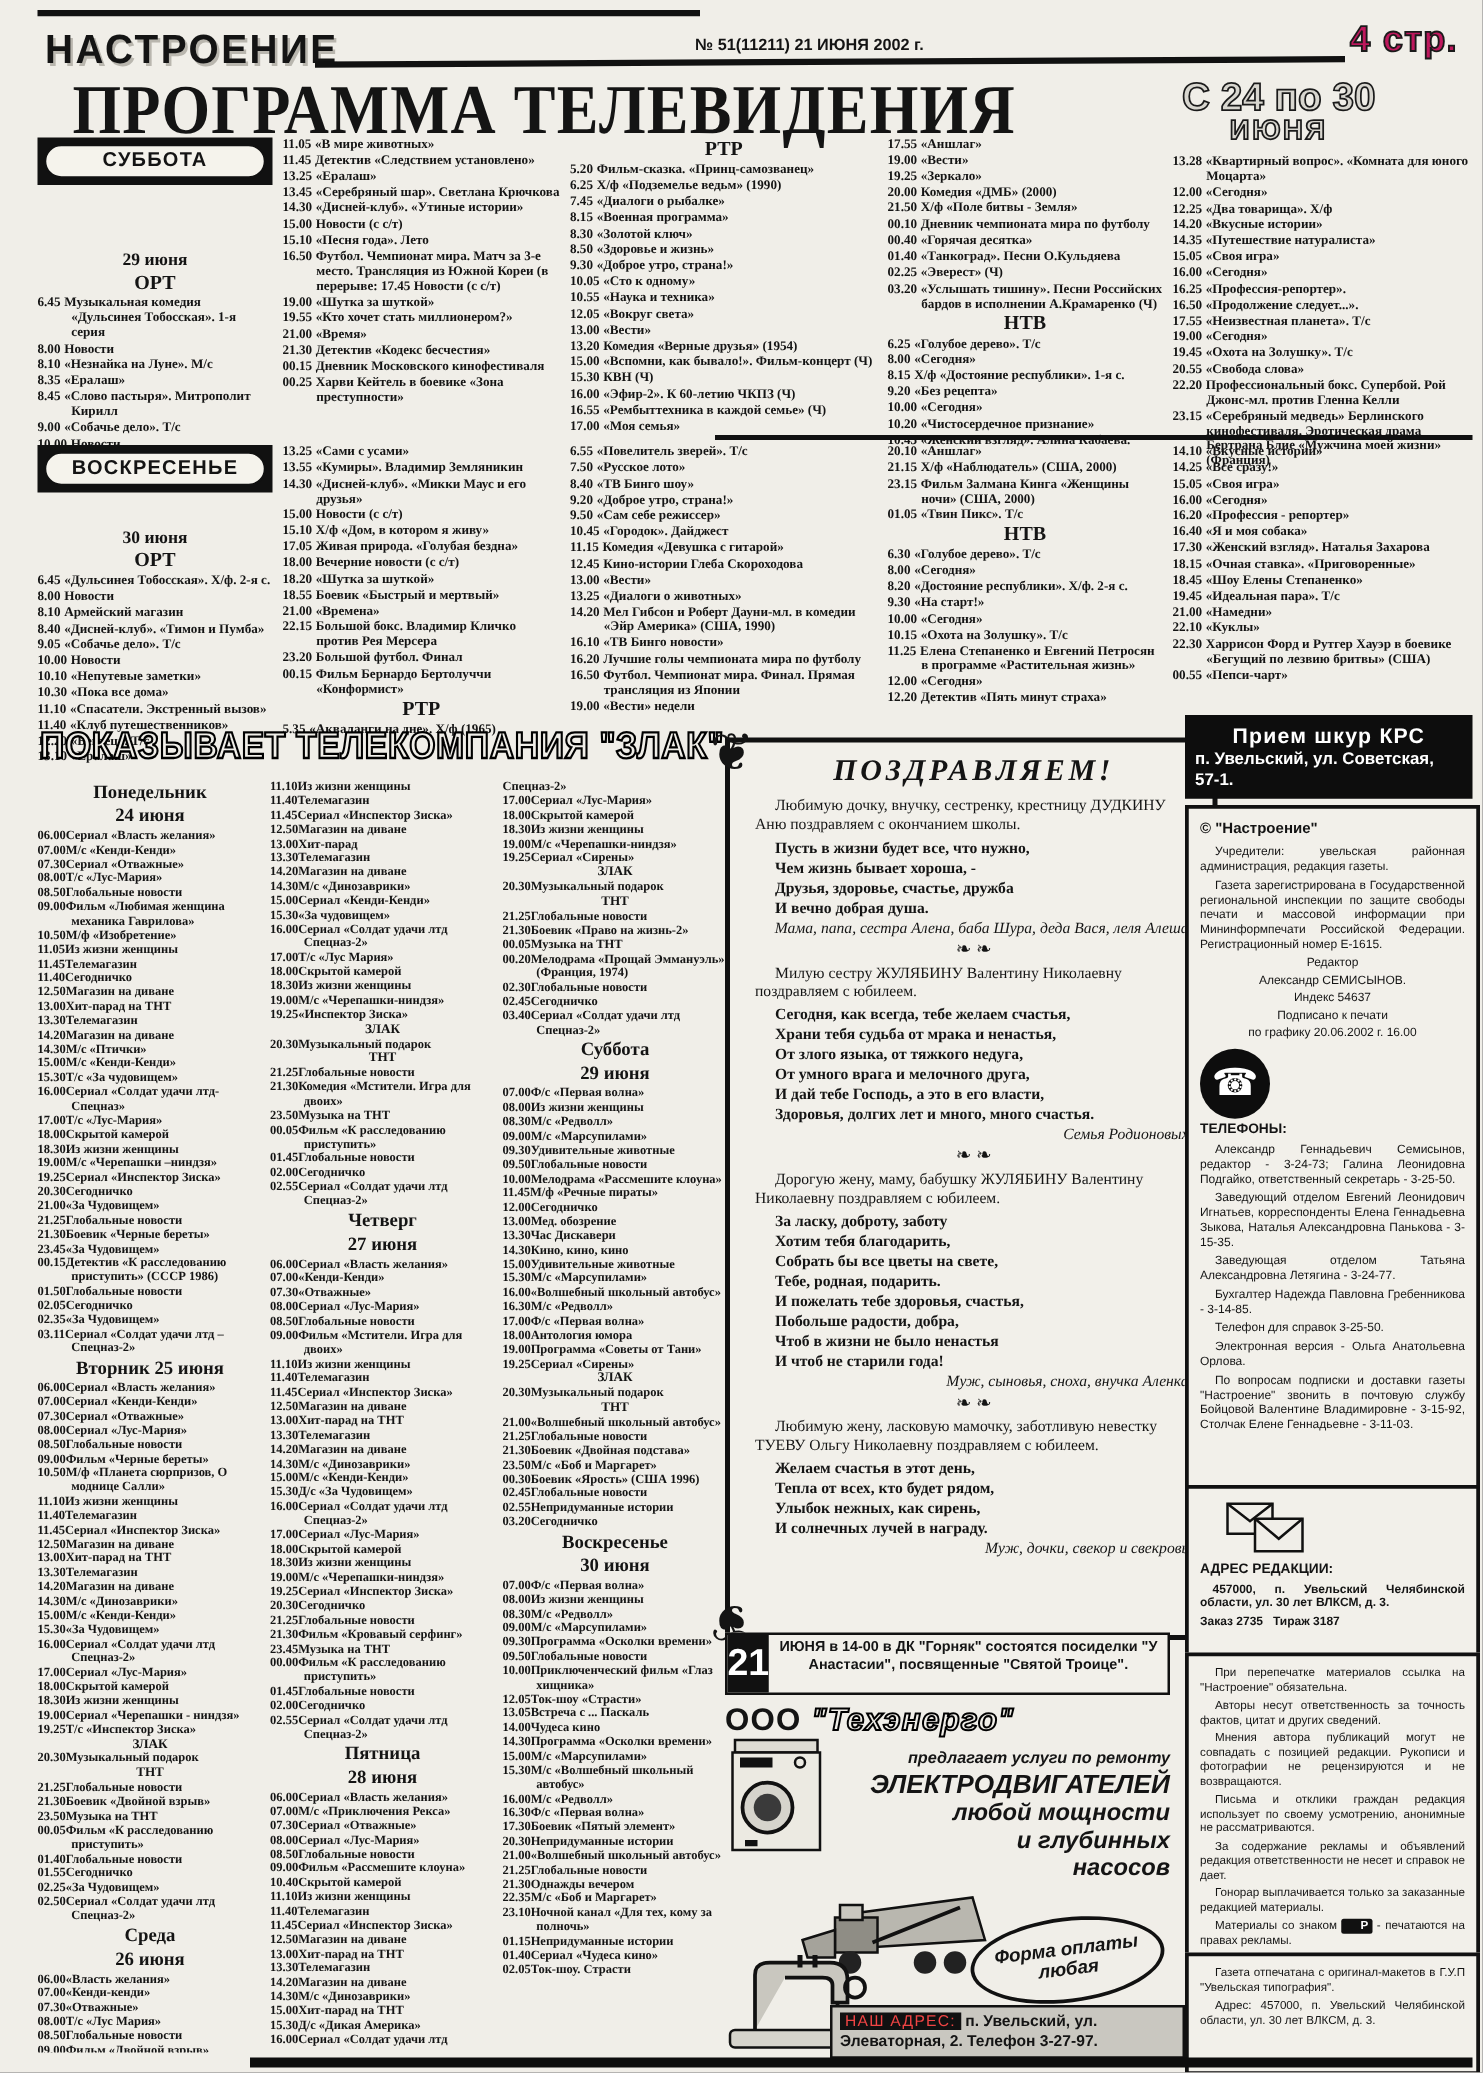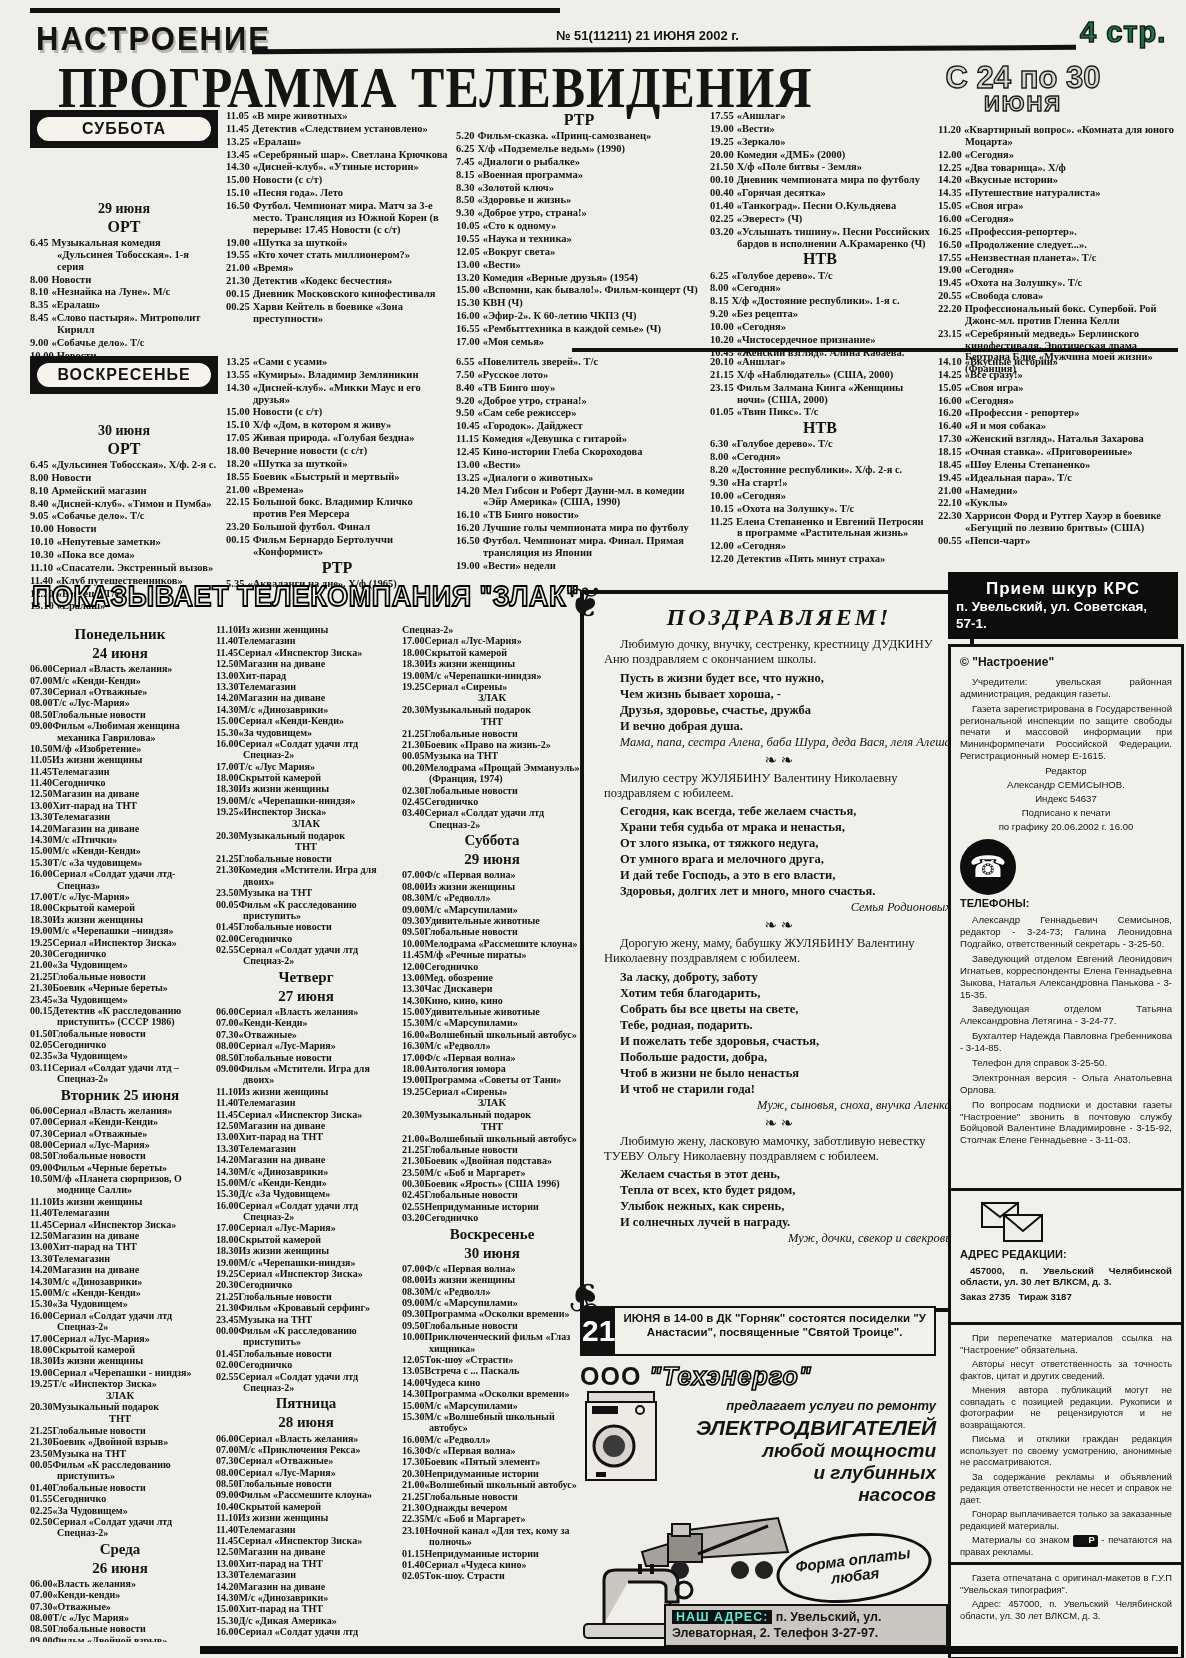--- a/index.html
+++ b/index.html
@@ -6,21 +6,21 @@
   .page{position:relative;width:1186px;height:1658px;background:#f0eee8;margin:0 auto;
         font-family:"Liberation Serif",serif;color:#141414;overflow:hidden;}
   .abs{position:absolute;}
   
   .topbar{left:30px;top:8px;width:530px;height:5px;background:#111;}
   .brand{left:36px;top:22px;font-family:"Liberation Sans",sans-serif;font-weight:900;
          font-size:31px;letter-spacing:2px;transform:scaleY(1.05);text-shadow:2px 2px 0 #b9b6ae;}
   .issue{left:556px;top:28px;font-family:"Liberation Sans",sans-serif;font-weight:bold;font-size:13px;}
   .rule1{left:252px;top:47px;width:824px;height:5px;background:#111;transform:rotate(-0.3deg);}
   .pagenum{left:1080px;top:16px;font-family:"Liberation Sans",sans-serif;font-weight:900;font-size:29px;
-           color:#15803d;-webkit-text-stroke:1.5px #1a1a1a;letter-spacing:1px;}
+           color:#be185d;-webkit-text-stroke:1.5px #1a1a1a;letter-spacing:1px;}
   .title{left:58px;top:55px;font-weight:900;font-size:50px;letter-spacing:1px;
          font-family:"Liberation Serif",serif;transform:scaleY(1.12);transform-origin:left top;}
   .range{left:908px;top:62px;width:230px;text-align:center;font-family:"Liberation Sans",sans-serif;
          font-weight:900;color:#d8d6cf;-webkit-text-stroke:1.4px #1a1a1a;line-height:1.0;}
   .range .r1{font-size:31px;}
   .range .r2{font-size:22px;letter-spacing:2px;}
   
   .wrow{display:flex;gap:8px;}
   .pcol{flex:0 0 auto;}
   .prog{font-size:10.5px;line-height:1.13;font-weight:bold;}
@@ -59,21 +59,21 @@
   .ad-name{font-weight:900;font-size:25px;letter-spacing:1px;}
   .ad-name .bubble{color:#f0eee8;-webkit-text-stroke:1.6px #000;font-style:italic;}
   .ad-line1{font-weight:900;font-style:italic;font-size:13px;text-align:right;}
   .ad-big{font-weight:900;font-style:italic;text-align:right;line-height:1.15;}
   .ad-big .b1{font-size:21px;}
   .ad-big .b2{font-size:19px;}
   .ad-oval{border:3px solid #111;border-radius:50%;width:150px;height:62px;display:flex;align-items:center;
            justify-content:center;text-align:center;font-weight:900;font-style:italic;font-size:15px;
            transform:rotate(-7deg);line-height:1.05;}
   .ad-addr{background:#c9c7c0;border:2px solid #111;font-weight:bold;font-size:12.5px;padding:3px 6px;line-height:1.3;}
-  .ad-addr .lbl{background:#111;color:#5eead4;font-weight:700;padding:0 4px;letter-spacing:1px;}
+  .ad-addr .lbl{background:#111;color:#ef4444;font-weight:400;padding:0 4px;letter-spacing:1px;}
   
   .skins{background:#0d0d0d;color:#fff;font-family:"Liberation Sans",sans-serif;font-weight:900;
          padding:6px 8px;line-height:1.25;}
   .skins .s1{font-size:17px;text-align:center;letter-spacing:1px;}
   .skins .s2{font-size:13.5px;}
   .sbox{border:3px solid #111;background:#f2f0ea;padding:8px 9px;font-family:"Liberation Sans",sans-serif;
         font-size:9.6px;line-height:1.24;overflow:hidden;}
   .sbox p{margin:0 0 3px;text-indent:12px;text-align:justify;}
   .s-head{font-weight:bold;font-size:12px;text-indent:0 !important;margin-bottom:6px !important;}
   .s-center{text-align:center;margin:2px 0;}
@@ -179,21 +179,21 @@
           <div class="line"><span class="time">8.15</span>Х/ф «Достояние республики». 1-я с.</div>
           <div class="line"><span class="time">9.20</span>«Без рецепта»</div>
           <div class="line"><span class="time">10.00</span>«Сегодня»</div>
           <div class="line"><span class="time">10.20</span>«Чистосердечное признание»</div>
           <div class="line"><span class="time">10.45</span>«Женский взгляд». Алина Кабаева.</div>
         </div>
       </div>
     <div class="pcol prog" style="width:240px;">
         <div>
           <div style="height: 14px;"></div>
-          <div class="line"><span class="time">11.20</span>«Квартирный вопрос». «Комната для юного Моцарта»</div>
+          <div class="line"><span class="time">13.28</span>«Квартирный вопрос». «Комната для юного Моцарта»</div>
           <div class="line"><span class="time">12.00</span>«Сегодня»</div>
           <div class="line"><span class="time">12.25</span>«Два товарища». Х/ф</div>
           <div class="line"><span class="time">14.20</span>«Вкусные истории»</div>
           <div class="line"><span class="time">14.35</span>«Путешествие натуралиста»</div>
           <div class="line"><span class="time">15.05</span>«Своя игра»</div>
           <div class="line"><span class="time">16.00</span>«Сегодня»</div>
           <div class="line"><span class="time">16.25</span>«Профессия-репортер».</div>
           <div class="line"><span class="time">16.50</span>«Продолжение следует...».</div>
           <div class="line"><span class="time">17.55</span>«Неизвестная планета». Т/с</div>
           <div class="line"><span class="time">19.00</span>«Сегодня»</div>

